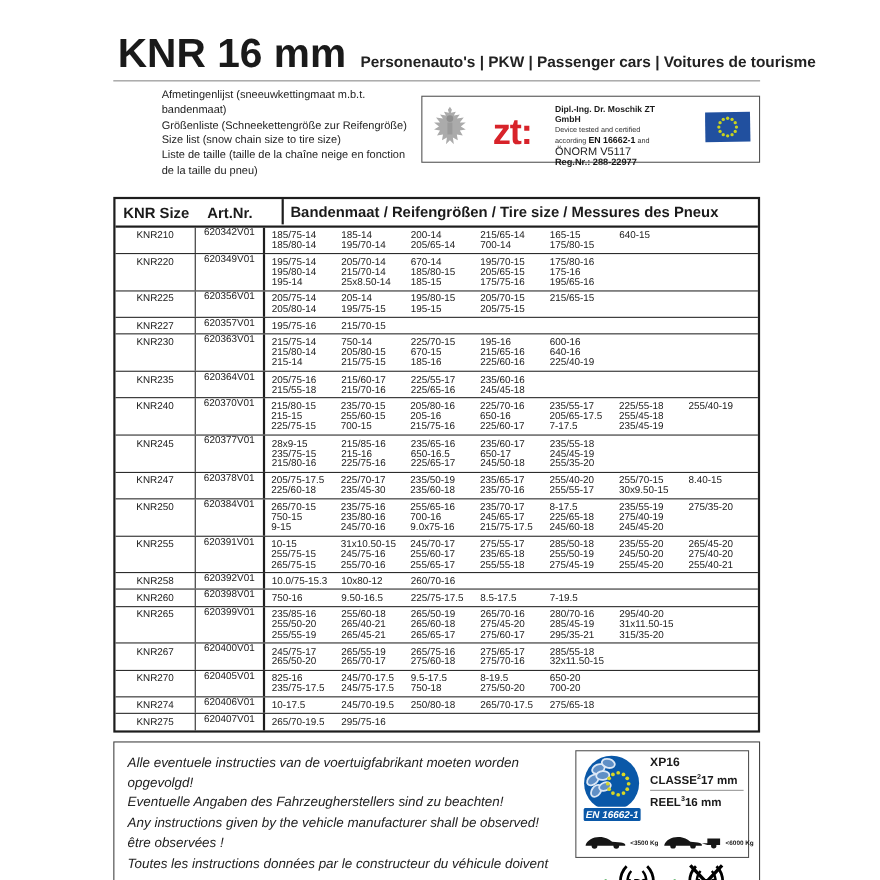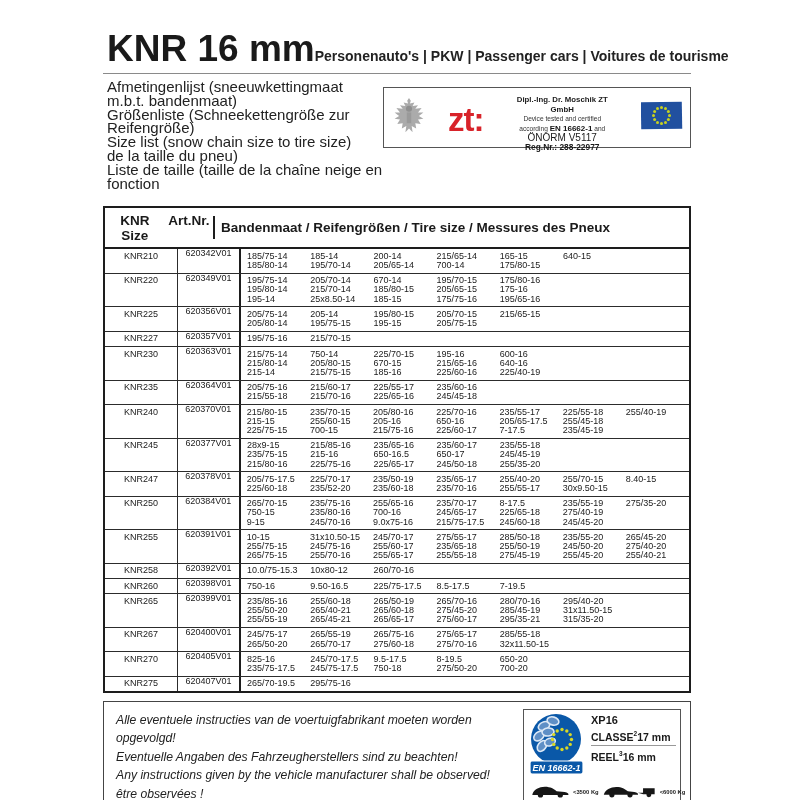--- a/index.html
+++ b/index.html
@@ -5,43 +5,43 @@
   * { box-sizing: border-box; }
   html,body { margin:0; padding:0; }
   body {
     width:800px; height:800px; background:#ffffff; overflow:hidden;
     font-family:"Liberation Sans", sans-serif; color:#1a1a1a;
     -webkit-font-smoothing:antialiased;
   }
   .page { position:absolute; left:103px; top:28px; width:588px; }
 
   
-  .title-row { display:flex; align-items:baseline; padding-left:4px; }
+  .title-row { display:flex; align-items:baseline; gap:13px; padding-left:4px; }
   .main-title { font-size:37px; font-weight:bold; letter-spacing:0px; line-height:42px; white-space:nowrap; }
   .subtitle { font-size:14px; font-weight:bold; white-space:nowrap; color:#222; }
   .title-rule { border:none; border-top:1.5px solid #8a8a8a; margin:3px 0 0 0; }
 
   
   .info-row { display:flex; justify-content:space-between; margin-top:6px; }
-  .info-lines { font-size:15px; line-height:13.8px; padding-left:4px; color:#222; }
+  .info-lines { font-size:10px; line-height:13.8px; padding-left:4px; color:#222;margin-left:40px; }
   .cert-box { width:308px; height:61px; border:1.5px solid #555; margin-top:7px;
     display:flex; align-items:center; padding:2px 7px; gap:21px; background:#fff; }
   .zt-logo { color:#d8232a; font-size:33px; font-weight:bold; letter-spacing:-1px; line-height:30px; margin-top:4px; }
-  .cert-text { width:138px; text-align:center; line-height:9.5px; margin-top:12px; }
+  .cert-text { width:138px; line-height:9.5px; margin-top:12px; }
   .cert-l1 { font-size:7.8px; font-weight:bold; }
   .cert-l2 { font-size:6.6px; color:#333; }
   .cert-l3 { font-size:6.6px; color:#333; }
   .cert-l3 b { font-size:8px; color:#111; }
   .cert-l4 { font-size:10px; font-weight:normal; }
   .cert-l5 { font-size:8.4px; font-weight:bold; }
 
   
   .size-table { margin-top:16px; border:2px solid #1d1d1d; width:588px; background:#fff; }
   .thead { display:flex; border-bottom:2px solid #1d1d1d; font-weight:bold; font-size:13.5px; align-items:center; }
-  .th-left { width:108px; display:flex; padding:5px 0 4px 0; }
+  .th-left { width:151px; display:flex; padding:5px 0 4px 0; }
   .th-knr { width:74px; text-align:center; }
   .th-art { width:60px; text-align:center; }
   .th-tires { flex:1; border-left:2.5px solid #1d1d1d; padding:4px 0 4px 6px; }
   .trow { display:flex; border-bottom:1.2px solid #2c2c2c; font-size:9px; line-height:9.2px; }
   .trow:last-child { border-bottom:none; }
   .c-knr { width:73px; border-right:1px solid #2c2c2c; text-align:center; padding:2.5px 0; }
   .c-art { width:61px; text-align:center; padding:0 0; }
   .c-tires { flex:1; border-left:2.5px solid #1d1d1d; display:flex; padding:2.5px 0 2.5px 6px; }
   .tcol { width:63.2px; flex:none; }
   .tcol .tire { white-space:nowrap; }
@@ -72,22 +72,22 @@
     <div class="main-title">KNR 16 mm</div>
     <div class="subtitle">Personenauto's | PKW | Passenger cars | Voitures de tourisme</div>
   </div>
   <hr class="title-rule">
 
   <div class="info-row">
     <div class="info-lines">
         <div class="info-line">Afmetingenlijst (sneeuwkettingmaat m.b.t. bandenmaat)</div>
         <div class="info-line">Größenliste (Schneekettengröße zur Reifengröße)</div>
         <div class="info-line">Size list (snow chain size to tire size)</div>
+        <div class="info-line">Liste de taille (taille de la chaîne neige en fonction</div>
         <div class="info-line">de la taille du pneu)</div>
-        <div class="info-line">Liste de taille (taille de la chaîne neige en fonction</div>
       </div>
 
     <div class="cert-box">
       <span>
         <svg width="36" height="42" viewBox="0 0 40 44">
           <path fill="#ababab" d="M20,2 L22,5 L21,8 L26,7 L24,11 L30,10 L27,14 L34,13 L30,18 L36,18 L31,22 L36,25 L30,26 L33,31 L27,30 L28,36 L23,33 L24,40 L20,36 L16,40 L17,33 L12,36 L13,30 L7,31 L10,26 L4,25 L9,22 L4,18 L10,18 L6,13 L13,14 L10,10 L16,11 L14,7 L19,8 L18,5 Z"></path>
           <circle cx="20" cy="14" r="3.4" fill="#8f8f8f"></circle>
           <rect x="17.5" y="18" width="5" height="12" fill="#9a9a9a"></rect>
         </svg>
       </span>
@@ -357,21 +357,21 @@
         <div class="trow">
           <div class="c-knr">KNR247</div>
           <div class="c-art">620378V01</div>
           <div class="c-tires">
             <div class="tcol">
               <div class="tire">205/75-17.5</div>
               <div class="tire">225/60-18</div>
             </div>
             <div class="tcol">
               <div class="tire">225/70-17</div>
-              <div class="tire">235/52-20</div>
+              <div class="tire">235/45-30</div>
             </div>
             <div class="tcol">
               <div class="tire">235/50-19</div>
               <div class="tire">235/60-18</div>
             </div>
             <div class="tcol">
               <div class="tire">235/65-17</div>
               <div class="tire">235/70-16</div>
             </div>
             <div class="tcol">
@@ -581,20 +581,41 @@
               <div class="tire">9.5-17.5</div>
               <div class="tire">750-18</div>
             </div>
             <div class="tcol">
               <div class="tire">8-19.5</div>
               <div class="tire">275/50-20</div>
             </div>
             <div class="tcol">
               <div class="tire">650-20</div>
               <div class="tire">700-20</div>
+            </div>
+          </div>
+        </div>
+        <div class="trow">
+          <div class="c-knr">KNR274</div>
+          <div class="c-art">620406V01</div>
+          <div class="c-tires">
+            <div class="tcol">
+              <div class="tire">10-17.5</div>
+            </div>
+            <div class="tcol">
+              <div class="tire">245/70-19.5</div>
+            </div>
+            <div class="tcol">
+              <div class="tire">250/80-18</div>
+            </div>
+            <div class="tcol">
+              <div class="tire">265/70-17.5</div>
+            </div>
+            <div class="tcol">
+              <div class="tire">275/65-18</div>
             </div>
           </div>
         </div>
         <div class="trow">
           <div class="c-knr">KNR275</div>
           <div class="c-art">620407V01</div>
           <div class="c-tires">
             <div class="tcol">
               <div class="tire">265/70-19.5</div>
             </div>

